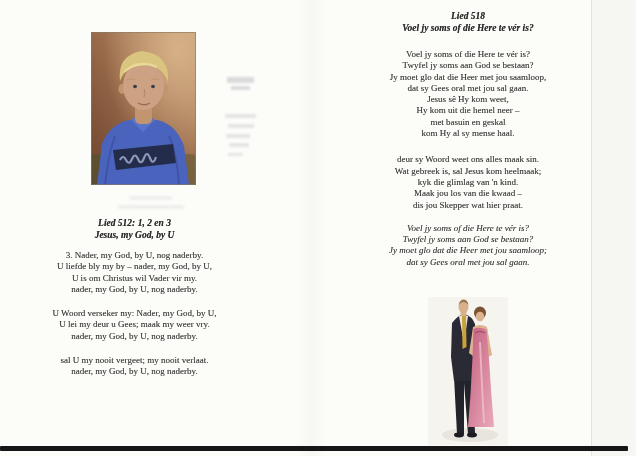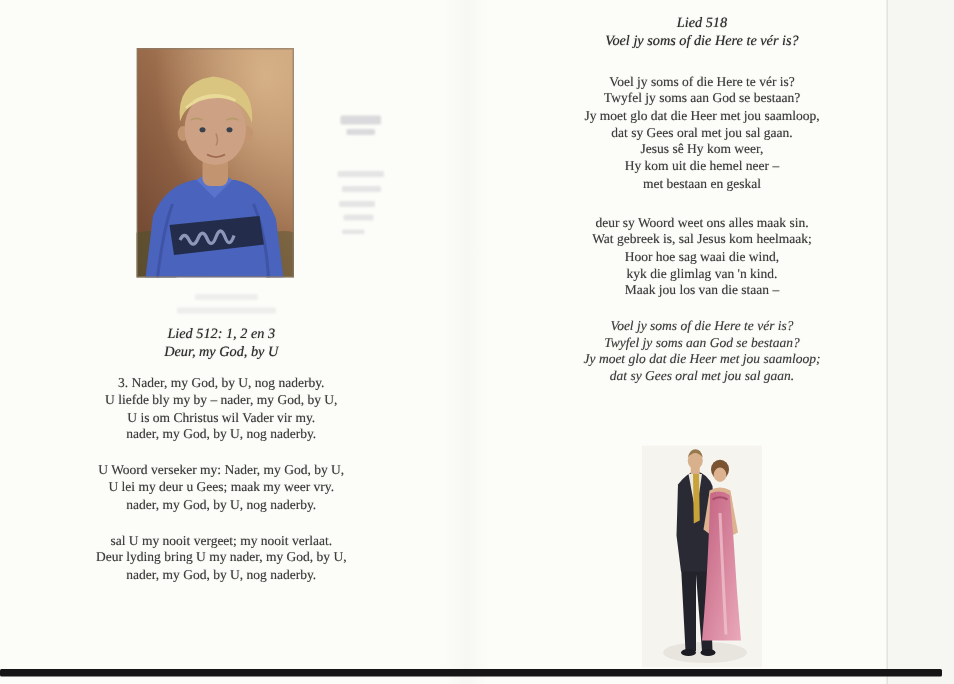--- a/index.html
+++ b/index.html
@@ -19,24 +19,24 @@
   }
   .bottom-bar{
     position:absolute;left:0;top:446px;width:628px;height:5px;
     background:#161616;border-radius:1px;
   }
   .page-col{
     position:absolute;text-align:center;color:#3d3d3d;
     font-size:9px;line-height:11.3px;
     text-shadow:0 0 0.5px rgba(70,70,70,0.55);
   }
-  .left-col{left:35px;top:218px;width:225px;}
+  .left-col{left:22px;top:218px;width:225px;}
   .right-col{left:330px;top:11px;width:276px;}
   .heading{
-    font-weight:normal;font-style:italic;
+    font-weight:bold;font-style:italic;
     font-size:9.5px;line-height:11.5px;color:#2d2d2d;
     text-shadow:0 0 0.6px rgba(45,45,45,0.7);
   }
   .left-col .heading{margin-bottom:9px;}
   .right-col .heading{margin-bottom:15px;}
   .stanza{margin-bottom:13px;}
   .right-col .stanza{margin-bottom:12px;}
   .stanza.italic{font-style:italic;}
   .tline{white-space:nowrap;}
   .photo{position:absolute;display:block;}
@@ -102,60 +102,60 @@
       <ellipse cx="62" cy="54.5" rx="2" ry="1.7" fill="#39414c"></ellipse>
       <path d="M53 57 q2 5 0 8" stroke="#b08363" stroke-width="1" fill="none"></path>
       <path d="M47 71 q6 3.5 12 0" stroke="#a06a52" stroke-width="1.3" fill="none"></path>
     </g>
     <rect x="0.5" y="0.5" width="104" height="152" fill="none" stroke="#8a7a66" stroke-width="1" opacity="0.65"></rect>
   </svg>
 
   <div class="page-col left-col">
     <div class="heading">
       <div class="tline">Lied 512: 1, 2 en 3</div>
-      <div class="tline">Deur, my God, by U</div>
+      <div class="tline">Jesus, my God, by U</div>
     </div>
     <div class="stanza">
         <div class="tline">3. Nader, my God, by U, nog naderby.</div>
         <div class="tline">U liefde bly my by – nader, my God, by U,</div>
         <div class="tline">U is om Christus wil Vader vir my.</div>
         <div class="tline">nader, my God, by U, nog naderby.</div>
       </div>
     <div class="stanza">
         <div class="tline">U Woord verseker my: Nader, my God, by U,</div>
         <div class="tline">U lei my deur u Gees; maak my weer vry.</div>
         <div class="tline">nader, my God, by U, nog naderby.</div>
       </div>
     <div class="stanza">
         <div class="tline">sal U my nooit vergeet; my nooit verlaat.</div>
-        <div class="tline">Deur lyding bring U my nader, my God, by U,</div>
         <div class="tline">nader, my God, by U, nog naderby.</div>
       </div>
   </div>
 
   <div class="page-col right-col">
     <div class="heading">
       <div class="tline">Lied 518</div>
       <div class="tline">Voel jy soms of die Here te vér is?</div>
     </div>
     <div class="stanza" style="margin-bottom:15px;">
         <div class="tline">Voel jy soms of die Here te vér is?</div>
         <div class="tline">Twyfel jy soms aan God se bestaan?</div>
         <div class="tline">Jy moet glo dat die Heer met jou saamloop,</div>
         <div class="tline">dat sy Gees oral met jou sal gaan.</div>
-        <div class="tline">Jesus sê Hy kom weer,</div>
+        <div class="tline">Jesus sê Hy kom weet,</div>
         <div class="tline">Hy kom uit die hemel neer –</div>
-        <div class="tline">met bestaan en geskal</div>
+        <div class="tline">met basuin en geskal</div>
+        <div class="tline">kom Hy al sy mense haal.</div>
       </div>
     <div class="stanza">
         <div class="tline">deur sy Woord weet ons alles maak sin.</div>
         <div class="tline">Wat gebreek is, sal Jesus kom heelmaak;</div>
-        <div class="tline">Hoor hoe sag waai die wind,</div>
         <div class="tline">kyk die glimlag van 'n kind.</div>
-        <div class="tline">Maak jou los van die staan –</div>
+        <div class="tline">Maak jou los van die kwaad –</div>
+        <div class="tline">dis jou Skepper wat hier praat.</div>
       </div>
     <div class="stanza italic">
         <div class="tline">Voel jy soms of die Here te vér is?</div>
         <div class="tline">Twyfel jy soms aan God se bestaan?</div>
         <div class="tline">Jy moet glo dat die Heer met jou saamloop;</div>
         <div class="tline">dat sy Gees oral met jou sal gaan.</div>
       </div>
   </div>
 
   <svg class="photo couple-photo" width="80" height="148" viewBox="0 0 80 148" role="img">

